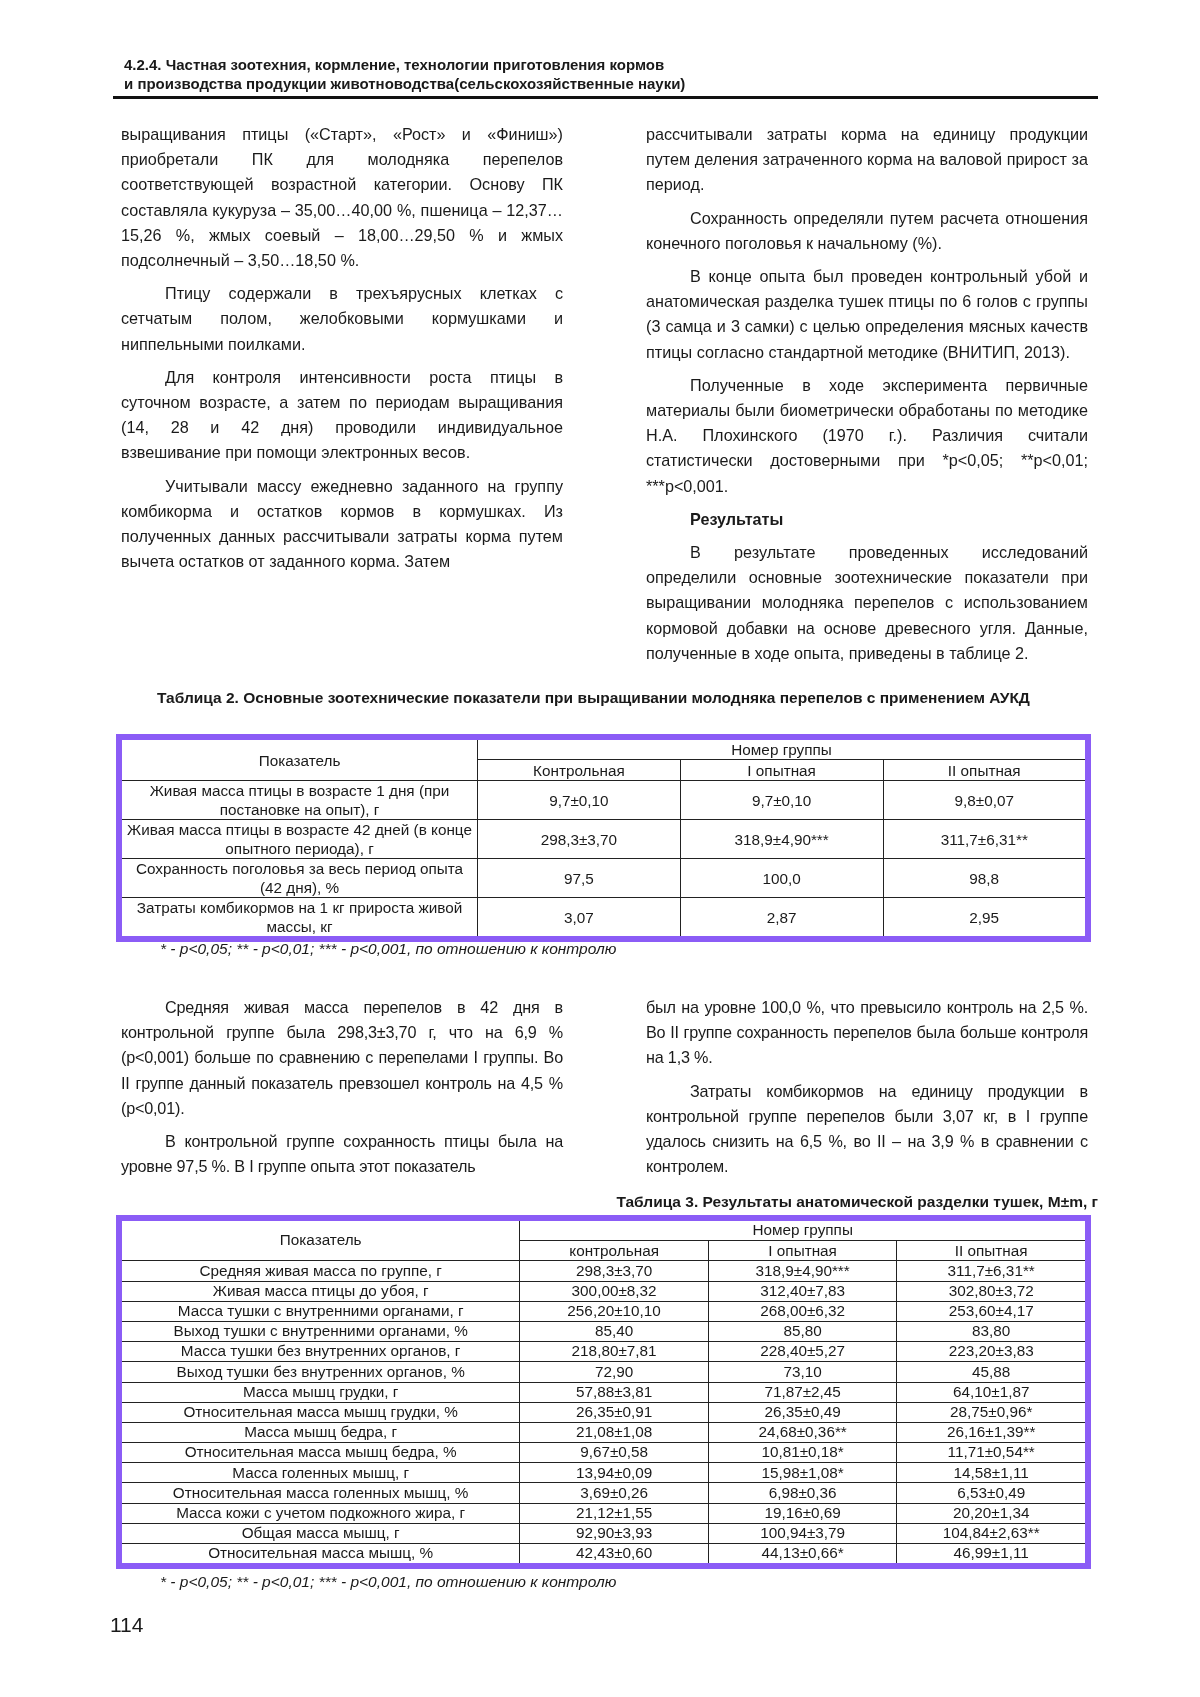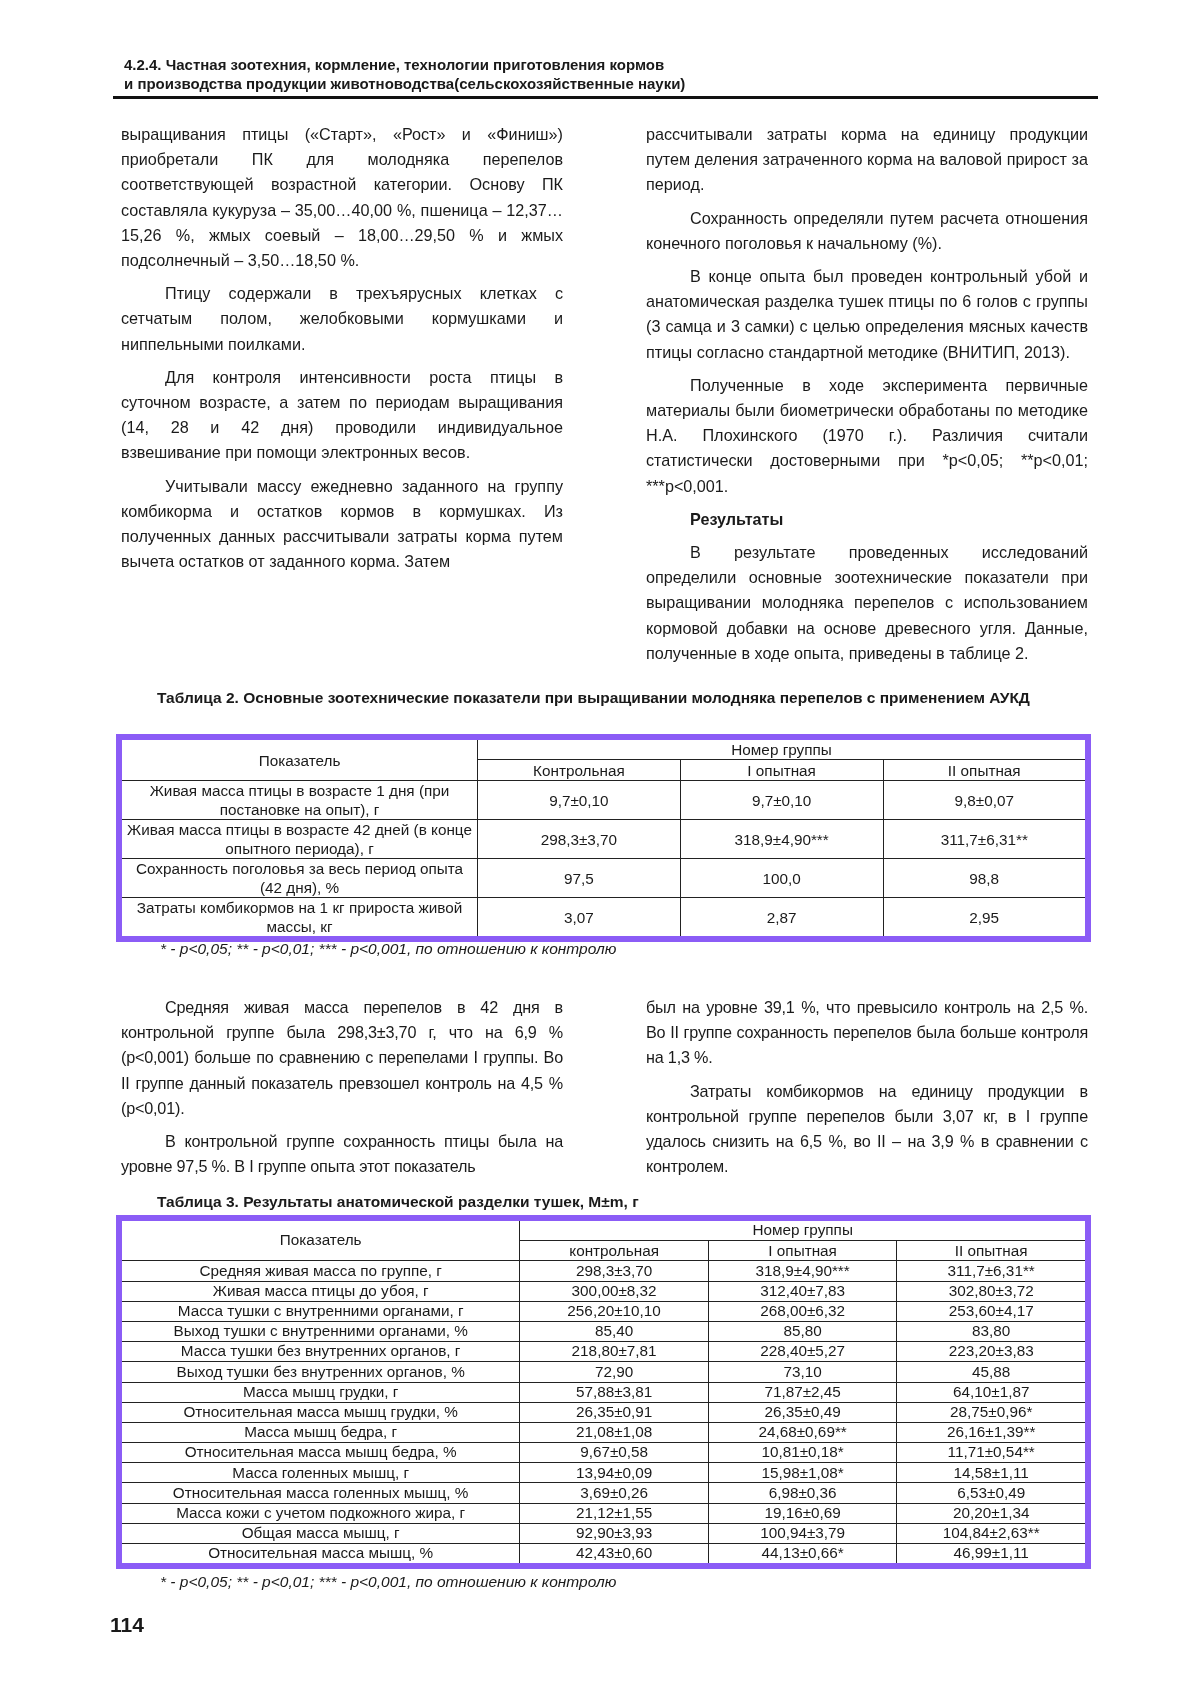--- a/index.html
+++ b/index.html
@@ -13,40 +13,40 @@
   .col p { margin: 8px; text-indent: 0; }
   .col p.ind { text-indent: 44px; }
   .col p.bold { font-weight: bold; text-indent: 44px; }
   #colL1 { left: 113px; top: 114px; }
   #colR1 { left: 638px; top: 114px; }
   #colL2 { left: 113px; top: 987px; font-family: "Liberation Sans", sans-serif; letter-spacing: -0.2px; }
   #colR2 { left: 638px; top: 987px; letter-spacing: -0.2px; }
 
   .tcap { position: absolute; left: 113px; width: 985px; font-size: 15.5px; font-weight: bold; line-height: 25px; }
   #t2cap { top: 685px; text-indent: 44px; }
-  #t3cap { top: 1189px; text-indent: 44px; }
+  #t3cap { top: 1189px; text-indent: 44px; text-align: right; }
 
   table { position: absolute; border-collapse: collapse; font-size: 15.3px; }
   table td, table th { border: 1px solid #222; text-align: center; font-weight: normal; padding: 0 2px; }
   #t2 { left: 116px; top: 734px; width: 975px; }
   #t2 td, #t2 th { line-height: 19px; }
   #t2 .lbl { width: 364px; }
   #t2 .c { width: 203px; }
   #t2 .sub th { height: 20px; }
   #t2 tbody td { height: 38px; }
   #t3 { left: 116px; top: 1215px; width: 975px; }
   #t3 td, #t3 th { line-height: 18.5px; height: 19.2px; }
   #t3 .lbl { width: 398px; }
   #t3 .c { width: 185px; }
   table { border: 6px solid #8b5cf6; }
 
   .note { position: absolute; left: 160px; font-size: 15.5px; font-style: italic; }
   #t2note { top: 940px; }
   #t3note { top: 1573px; }
-  .pagenum { position: absolute; left: 110px; top: 1613px; font-size: 21px; font-weight: bold; }
+  .pagenum { position: absolute; left: 110px; top: 1613px; font-size: 21px; font-weight: normal; }
 </style>
 </head>
 <body>
 
 <div class="header">
   <div class="line">4.2.4. Частная зоотехния, кормление, технологии приготовления кормов</div>
   <div class="line">и производства продукции животноводства(сельскохозяйственные науки)</div>
   <div class="rule"></div>
 </div>
 
@@ -105,21 +105,21 @@
       </tr>
     </tbody>
 </table>
 <div class="note" id="t2note">* - p&lt;0,05; ** - p&lt;0,01; *** - p&lt;0,001, по отношению к контролю</div>
 
 <div class="col" id="colL2">
     <p class="ind">Средняя живая масса перепелов в 42 дня в контрольной группе была 298,3±3,70 г, что на 6,9 % (p&lt;0,001) больше по сравнению с перепелами I группы. Во II группе данный показатель превзошел контроль на 4,5 % (p&lt;0,01).</p>
     <p class="ind">В контрольной группе сохранность птицы была на уровне 97,5 %. В I группе опыта этот показатель</p>
   </div>
 <div class="col" id="colR2">
-    <p class="">был на уровне 39,1 %, что превысило контроль на 2,5 %. Во II группе сохранность перепелов была больше контроля на 1,3 %.</p>
+    <p class="">был на уровне 100,0 %, что превысило контроль на 2,5 %. Во II группе сохранность перепелов была больше контроля на 1,3 %.</p>
     <p class="ind">Затраты комбикормов на единицу продукции в контрольной группе перепелов были 3,07 кг, в I группе удалось снизить на 6,5 %, во II – на 3,9 % в сравнении с контролем.</p>
   </div>
 
 <div class="tcap" id="t3cap">Таблица 3. Результаты анатомической разделки тушек, M±m, г</div>
 <table id="t3">
   <thead>
     <tr>
       <th class="lbl" rowspan="2">Показатель</th>
       <th colspan="3">Номер группы</th>
     </tr>
@@ -174,21 +174,21 @@
       </tr>
       <tr>
         <td>Относительная масса мышц грудки, %</td>
         <td>26,35±0,91</td>
         <td>26,35±0,49</td>
         <td>28,75±0,96*</td>
       </tr>
       <tr>
         <td>Масса мышц бедра, г</td>
         <td>21,08±1,08</td>
-        <td>24,68±0,69**</td>
+        <td>24,68±0,36**</td>
         <td>26,16±1,39**</td>
       </tr>
       <tr>
         <td>Относительная масса мышц бедра, %</td>
         <td>9,67±0,58</td>
         <td>10,81±0,18*</td>
         <td>11,71±0,54**</td>
       </tr>
       <tr>
         <td>Масса голенных мышц, г</td>

